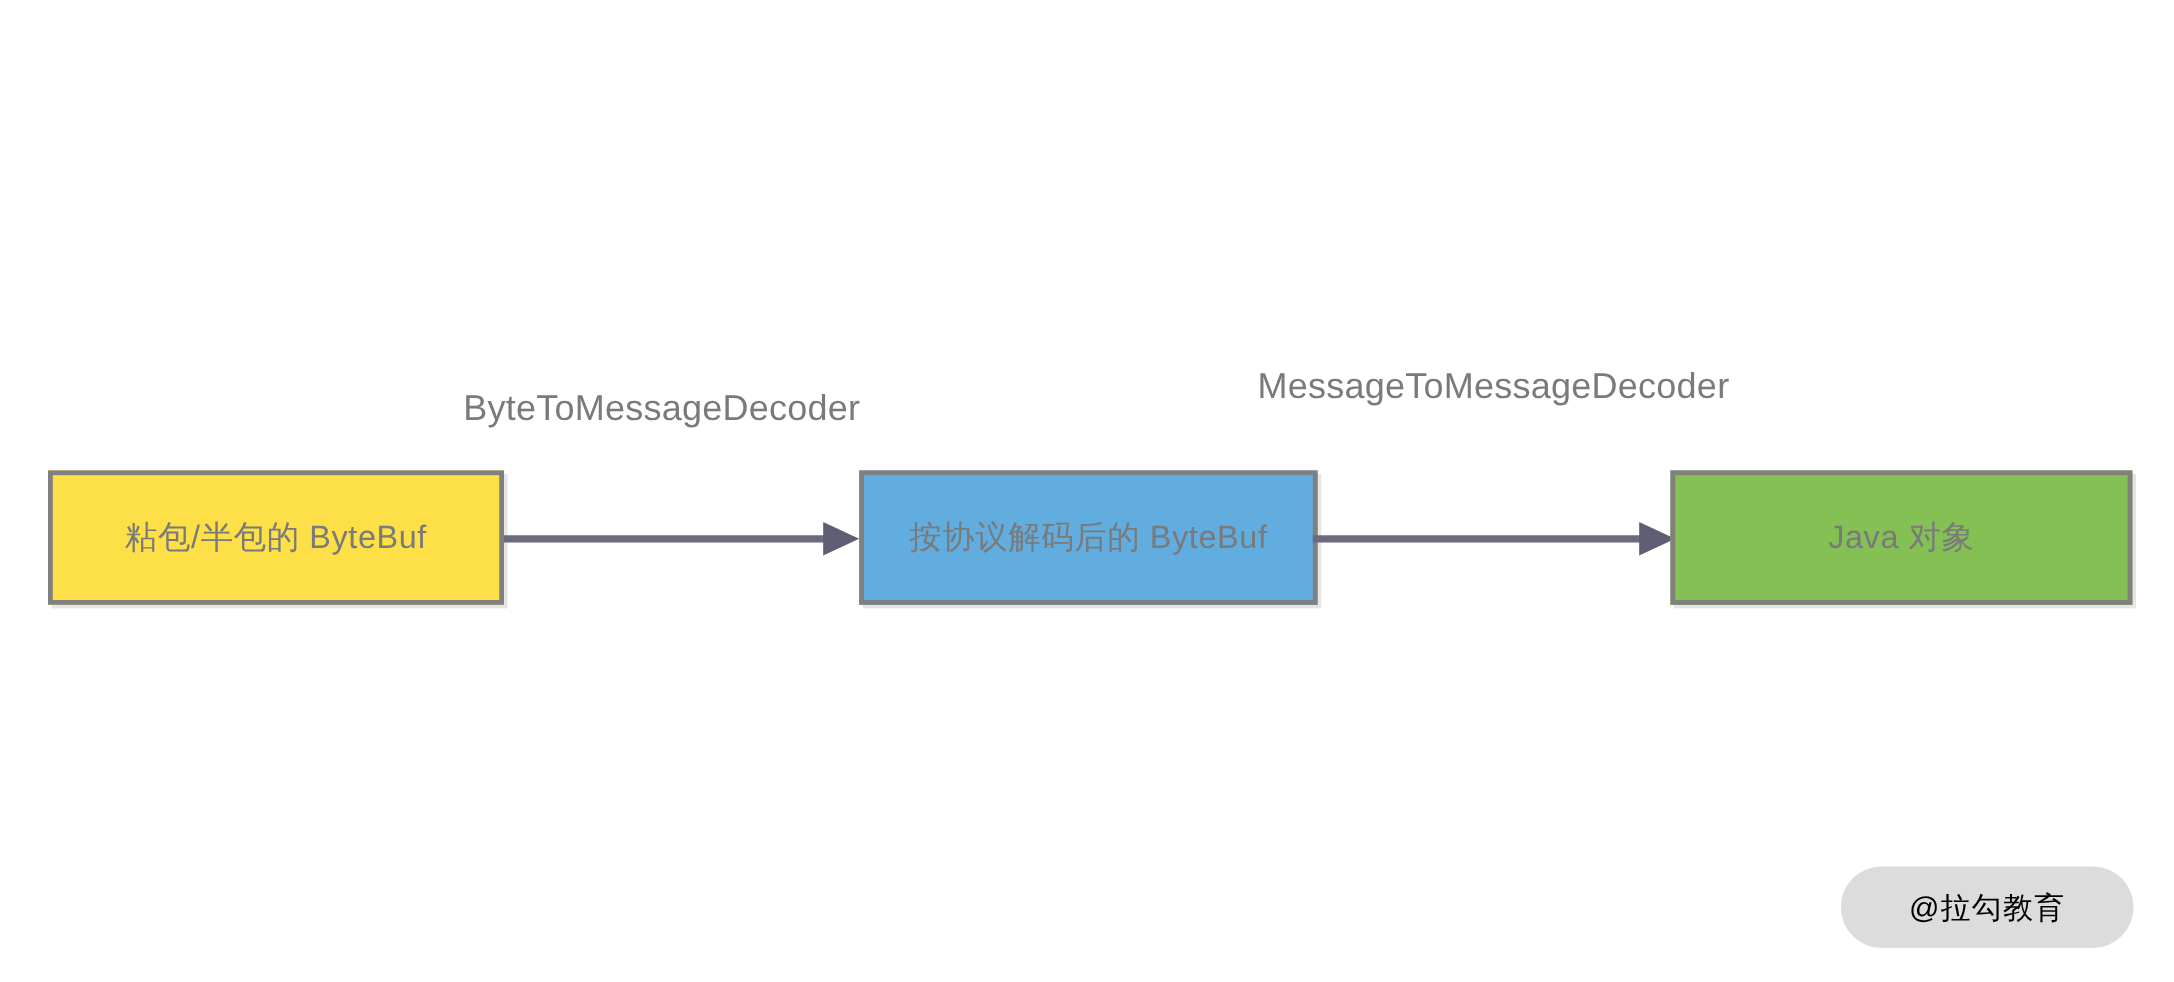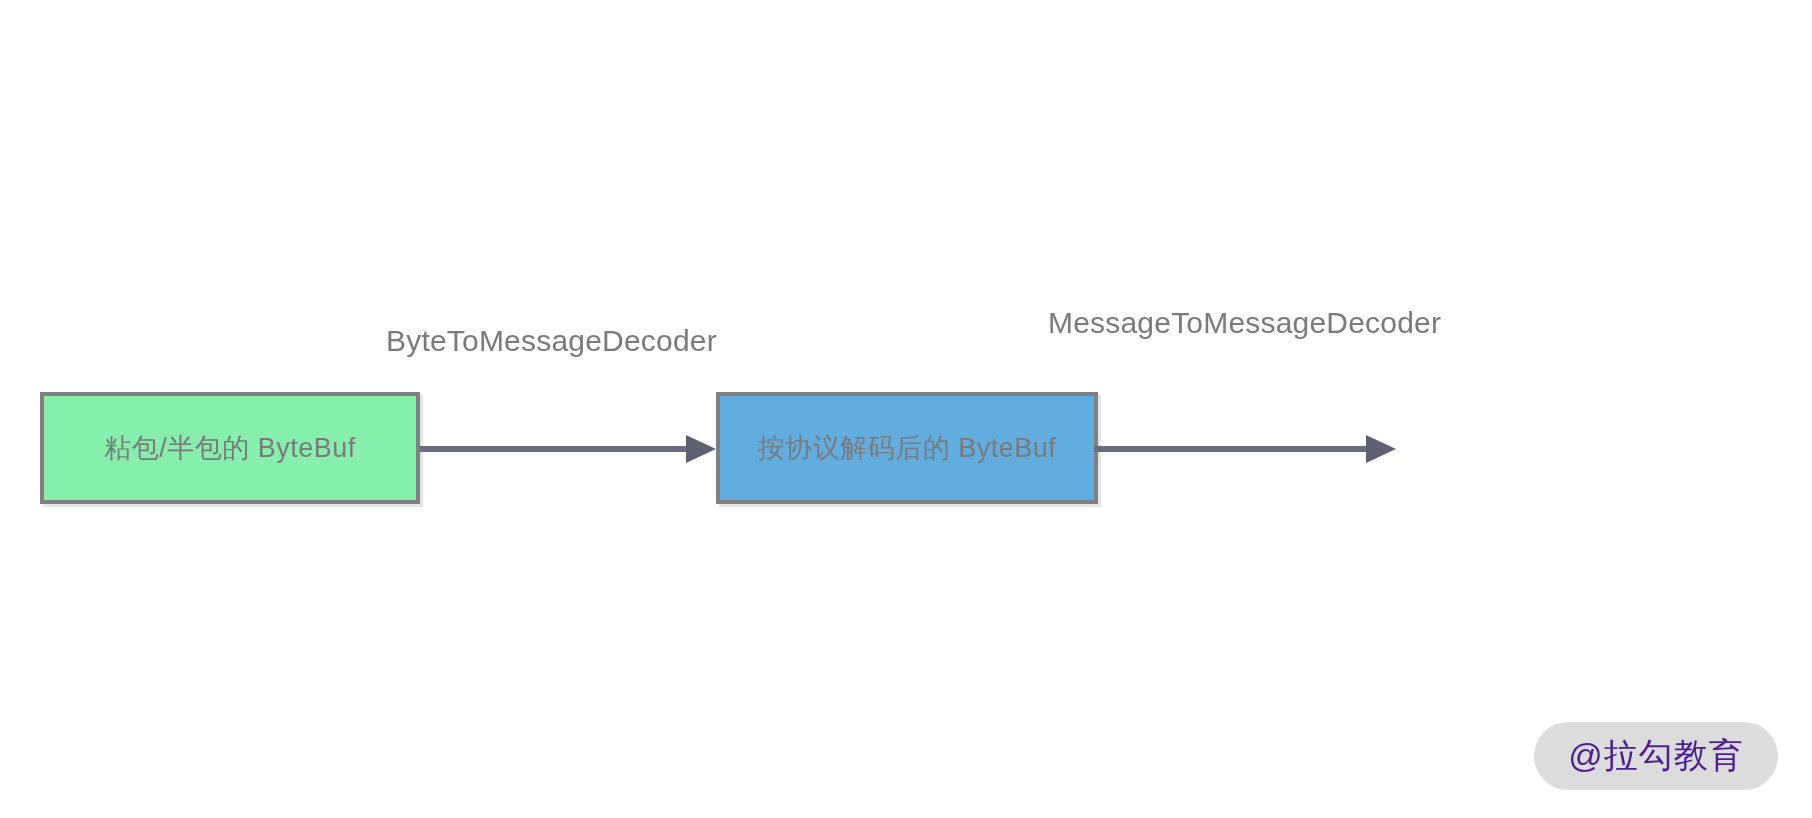--- a/index.html
+++ b/index.html
@@ -35,21 +35,21 @@
     letter-spacing: 0.5px;
     white-space: nowrap;
     font-family: "Liberation Sans", sans-serif;
   }
 
   #node-bytebuf-raw {
     left: 40px;
     top: 392px;
     width: 380px;
     height: 112px;
-    background: #86efac;
+    background: #fde047;
   }
   #node-bytebuf-decoded {
     left: 716px;
     top: 392px;
     width: 382px;
     height: 112px;
     background: #62ade0;
   }
   #node-java-object {
     left: 1392px;
@@ -95,22 +95,22 @@
     top: 722px;
     width: 244px;
     height: 68px;
     border-radius: 34px;
     background: #dcdcdc;
     display: flex;
     align-items: center;
     justify-content: center;
   }
   #watermark-text {
-    font-size: 34px;
-    color: #4c1d95;
+    font-size: 25px;
+    color: #000000;
     letter-spacing: 1px;
     font-family: "Liberation Sans", sans-serif;
   }
 </style>
 </head>
 <body>
 
 <div id="canvas">
 
   <div class="stage-label" id="label-byte-to-message">ByteToMessageDecoder</div>
@@ -132,18 +132,21 @@
     <span class="node-label">按协议解码后的 ByteBuf</span>
   </div>
 
   <div class="arrow" id="arrow-decode-2">
     <svg width="302" height="30" viewBox="0 0 302 30" xmlns="http://www.w3.org/2000/svg">
       <line x1="0" y1="15" x2="274" y2="15" stroke="#6b6b80" stroke-width="6"></line>
       <polygon points="272,1 302,15 272,29" fill="#5f5f73"></polygon>
     </svg>
   </div>
 
+  <div class="node" id="node-java-object">
+    <span class="node-label">Java 对象</span>
+  </div>
 
   <div id="watermark">
     <span id="watermark-text">@拉勾教育</span>
   </div>
 
 </div>
 
 </body></html>

